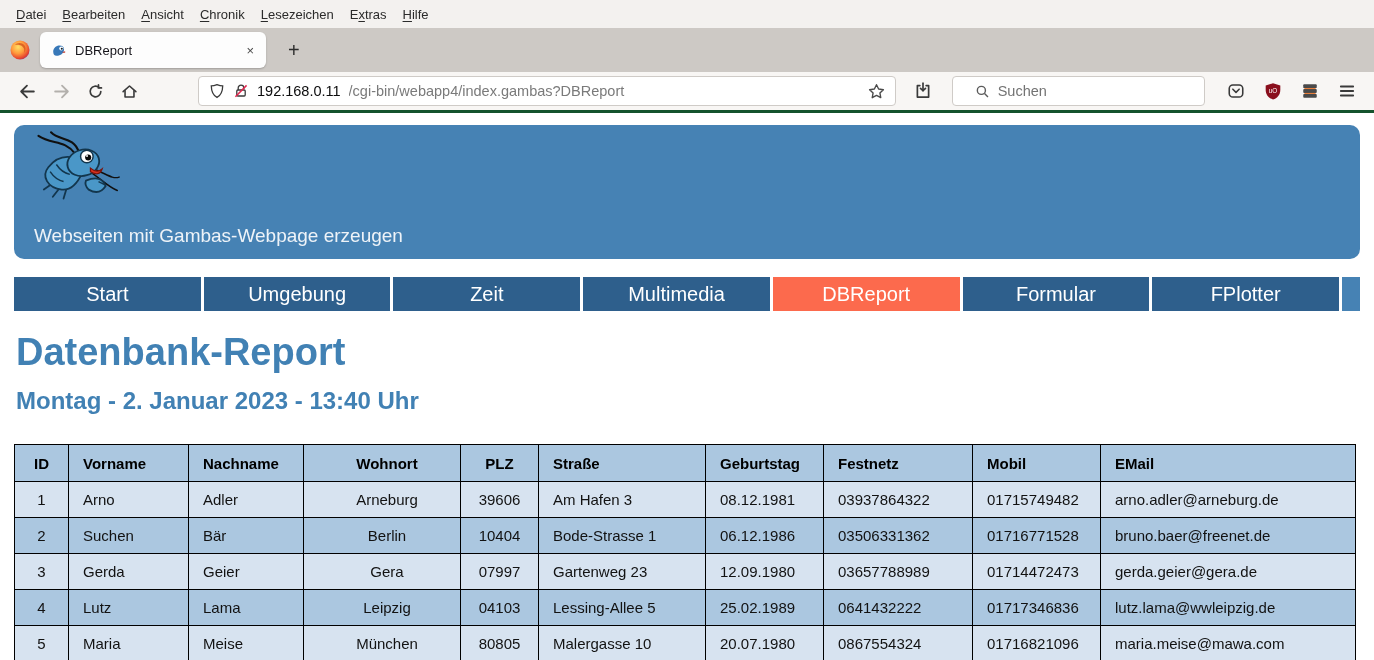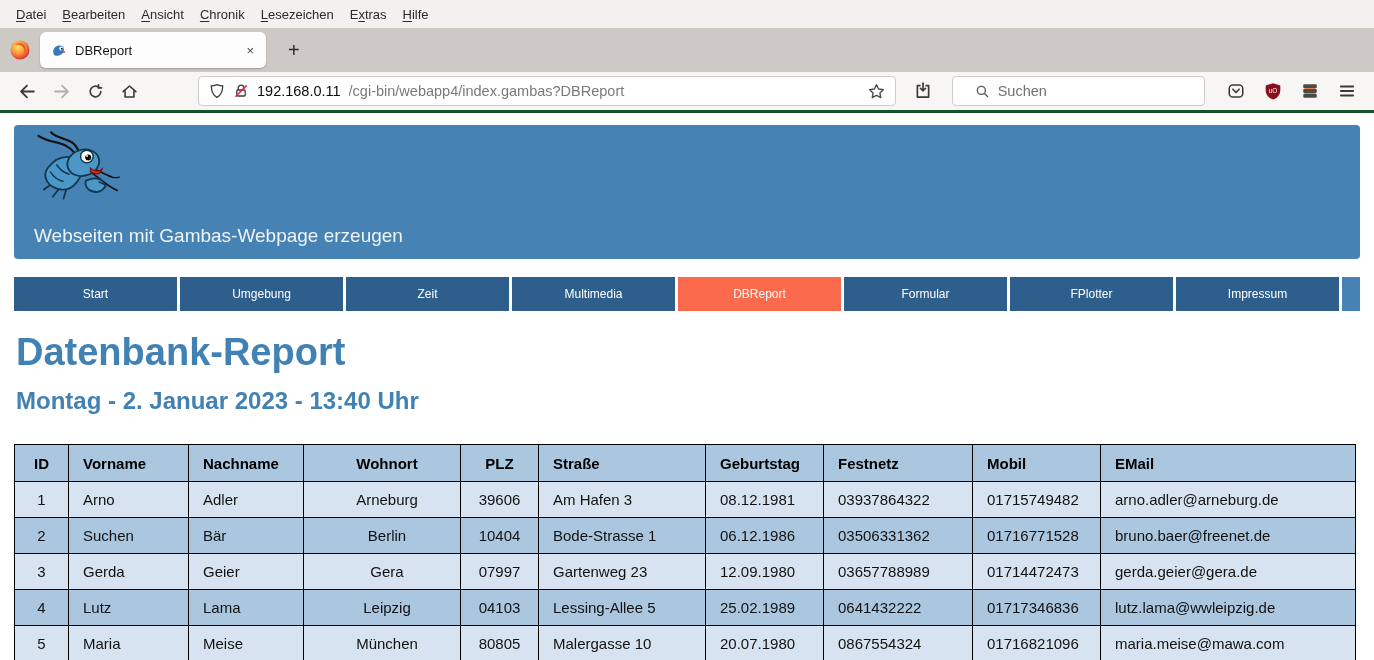--- a/index.html
+++ b/index.html
@@ -32,28 +32,28 @@
             padding:0 10px; gap:8px; font-size:14.5px; }
   .urlbar .host { color:#0c0c0d; }
   .urlbar .path { color:#7a7a7a; flex:1; white-space:nowrap; overflow:hidden; }
   .searchbar { width:254px; height:30px; margin-left:12px; background:#fff;
                border:1px solid #cfcbc7; border-radius:4px; display:flex; align-items:center;
                padding:0 22px; gap:8px; font-size:14.5px; color:#737373; }
   .right-icons { display:flex; margin-left:14px; gap:3px; }
 
   
   .content { padding-top:12px; background:#fff; }
-  .banner { margin:0 14px; height:134px; background:#4682b4; border-radius:4px;
+  .banner { margin:0 14px; height:134px; background:#4682b4; border-radius:10px;
             padding:4px 20px 12px 20px; display:flex; flex-direction:column; }
   .banner-logo { width:86px; height:80px; }
   .banner-title { margin-top:auto; color:#eef3f8; font-size:19px; }
 
   .nav { margin:18px 14px 0; height:34px; display:flex; }
   .nav-items { flex:1; display:flex; gap:3px; }
-  .nav-item { flex:1; background:#2e5f8c; color:#fff; font-size:12px;
+  .nav-item { flex:1; background:#2e5f8c; color:#fff; font-size:20px;
               display:flex; align-items:center; justify-content:center; cursor:default; }
   .nav-item.active { background:#fc6a4d; }
   .nav-filler { flex:0 0 18px; margin-left:3px; background:#4682b4; }
 
   h1.page-title { margin:20px 0 0 16px; font-size:38px; font-weight:700; color:#4181b4; }
   h2.page-subtitle { margin:13px 0 0 16px; font-size:24px; font-weight:700; color:#4181b4; }
 
   table.report { margin:29px 0 0 14px; width:1342px; border-collapse:collapse;
                  table-layout:fixed; font-size:15px; }
   .report th, .report td { border:1px solid #000; height:36px; padding:0 4px 0 14px;
@@ -243,21 +243,20 @@
 
   <div class="nav">
     <div class="nav-items">
         <div class="nav-item">Start</div>
         <div class="nav-item">Umgebung</div>
         <div class="nav-item">Zeit</div>
         <div class="nav-item">Multimedia</div>
         <div class="nav-item active">DBReport</div>
         <div class="nav-item">Formular</div>
         <div class="nav-item">FPlotter</div>
-        <div class="nav-item">Impressum</div>
       </div>
     <div class="nav-filler"></div>
   </div>
 
   <h1 class="page-title">Datenbank-Report</h1>
   <h2 class="page-subtitle">Montag - 2. Januar 2023 - 13:40 Uhr</h2>
 
   <table class="report">
     <thead>
         <tr>

